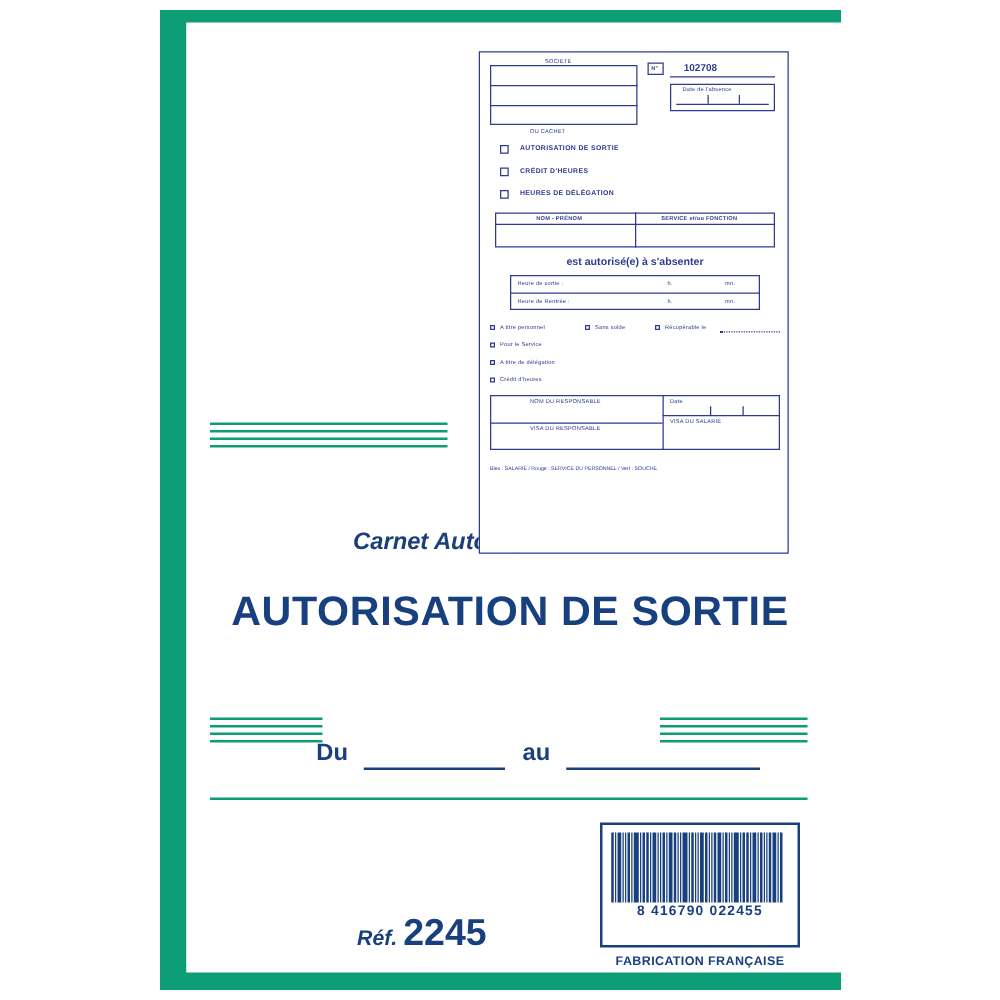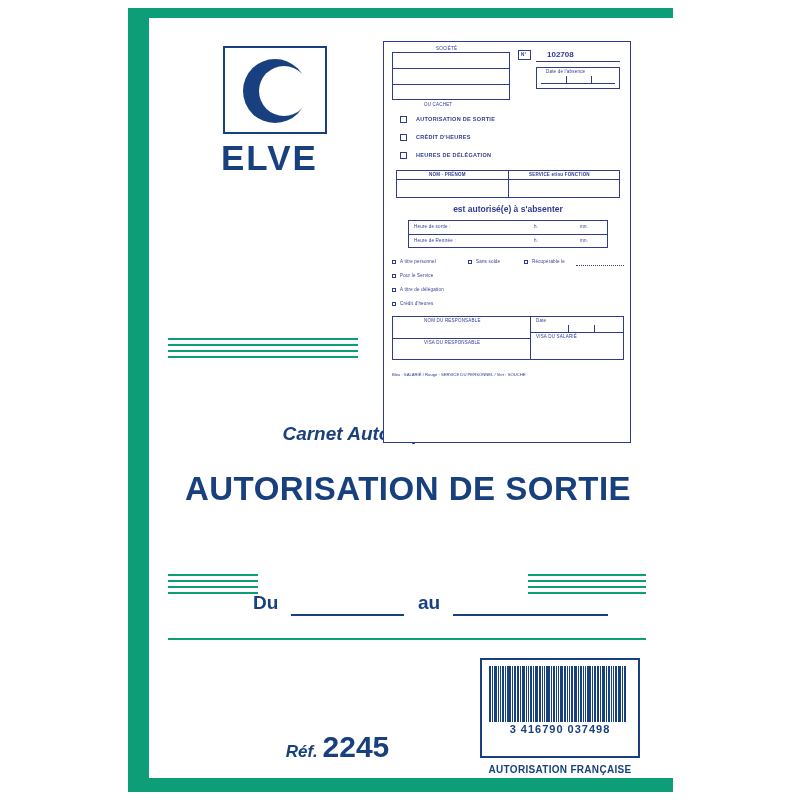--- a/index.html
+++ b/index.html
@@ -148,27 +148,20 @@
 </head>
 <body>
 
 <div class="page">
   <div class="cover">
 
     <div class="green-top"></div>
     <div class="green-left"></div>
     <div class="green-bottom"></div>
 
-    <div class="logo">
-      <div class="logo-box">
-        <div class="logo-c"></div>
-        <div class="logo-c-inner"></div>
-      </div>
-      <div class="logo-text">ELVE</div>
-    </div>
 
     <div class="lines" style="left:40px;top:330px;width:190px;">
       <i style="width:190px"></i>
         <i style="width:190px"></i>
         <i style="width:190px"></i>
         <i style="width:190px"></i>
     </div>
     <div class="lines" style="left:40px;top:566px;width:90px;">
       <i style="width:90px"></i>
         <i style="width:90px"></i>
@@ -244,23 +237,23 @@
           <i style="width:3px"></i>
           <i style="width:1px"></i>
           <i style="width:2px"></i>
         <i style="width:1px"></i>
           <i style="width:1px"></i>
           <i style="width:2px"></i>
           <i style="width:3px"></i>
         <i style="width:1px"></i>
           <i style="width:2px"></i>
       </div>
-      <div class="bc-num">3 416790 037498</div>
-    </div>
-    <div class="fab">AUTORISATION FRANÇAISE</div>
+      <div class="bc-num">8 416790 022455</div>
+    </div>
+    <div class="fab">FABRICATION FRANÇAISE</div>
 
     <div class="form">
 
       <div class="f-lbl" style="left:52px;top:4px;">SOCIÉTÉ</div>
       <div class="f-box" style="left:8px;top:10px;width:118px;height:48px;"></div>
       <div class="f-line" style="left:8px;top:26px;width:118px;"></div>
       <div class="f-line" style="left:8px;top:42px;width:118px;"></div>
       <div class="f-lbl" style="left:40px;top:60px;">OU CACHET</div>
 
       <div class="f-box" style="left:134px;top:8px;width:13px;height:10px;"></div>

